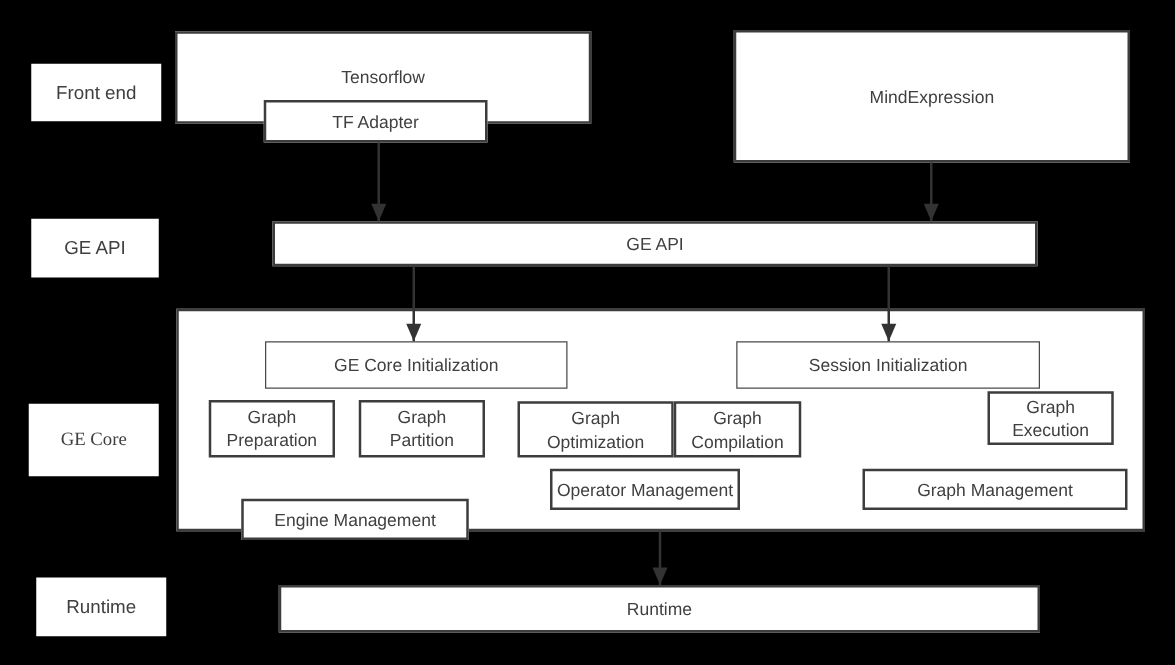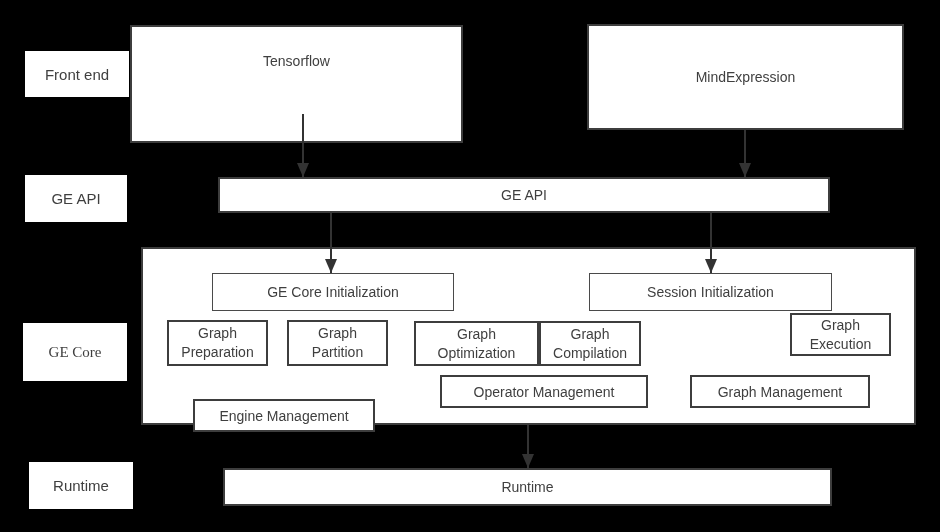--- a/index.html
+++ b/index.html
@@ -38,21 +38,21 @@
     position: absolute;
     background: var(--box-fill);
     border: none;
     display: flex;
     align-items: center;
     justify-content: center;
     font-size: 15px;
     color: var(--text);
   }
   
-  .tensorflow-box   { left: 130px; top: 25px;  width: 333px; height: 118px; display: block; }
+  .tensorflow-box   { left: 140px; top: 25px;  width: 333px; height: 74px; display: block; }
   .tensorflow-title { position: absolute; left: 0; top: 26px; width: 100%;
                       text-align: center; font-size: 14px; }
   .tf-adapter-box   { left: 69px;  top: 53px;  width: 179px; height: 34px; }
   .mindexpression-box { left: 587px; top: 24px; width: 317px; height: 106px; }
   
   .ge-api-bar { left: 218px; top: 177px; width: 612px; height: 36px; }
   
   .ge-core-box { left: 141px; top: 247px; width: 775px; height: 178px; display: block; }
   .init-box { border: 1.5px solid var(--inner-border); height: 38px; }
   .ge-core-init-box  { left: 69px;  top: 24px; width: 242px; }
@@ -60,22 +60,22 @@
   .stage-box { top: 71px; width: 101px; height: 46px; line-height: 19px; }
   .stage-box .stage-text { display: inline-block; width: 90px; }
   .stage-preparation  { left: 24px; }
   .stage-partition    { left: 144px; }
   .stage-optimization { left: 271px; top: 72px; width: 125px; height: 45px; }
   .stage-compilation  { left: 396px; top: 72px; width: 102px; height: 45px; }
   .stage-loading      { left: 521px; top: 70px; width: 102px; height: 44px; }
   .stage-execution    { left: 647px; top: 64px; height: 43px; }
   .mgmt-box { top: 126px; height: 33px; }
   .mgmt-engine   { left: 50px;  width: 182px; margin-top: 24px; }
-  .mgmt-operator { left: 297px; width: 208px; }
-  .mgmt-graph    { left: 547px; width: 180px; }
+  .mgmt-operator { left: 297px; width: 152px; }
+  .mgmt-graph    { left: 547px; width: 212px; }
   
   .runtime-bar { left: 223px; top: 468px; width: 609px; height: 38px; }
   
   .label-front-end { left: 25px; top: 51px;  width: 104px; height: 46px; }
   .label-ge-api    { left: 25px; top: 175px; width: 102px; height: 47px; }
   .label-ge-core   { left: 23px; top: 323px; width: 104px; height: 58px; font-family: Liberation Serif, serif; }
   .label-runtime   { left: 29px; top: 462px; width: 104px; height: 47px; }
   
   .arrow {
     position: absolute;
@@ -108,20 +108,23 @@
   </div>
   <div class="side-label label-ge-core">
     <span>GE Core</span>
   </div>
   <div class="side-label label-runtime">
     <span>Runtime</span>
   </div>
 
   <div class="box tensorflow-box">
     <div class="tensorflow-title">Tensorflow</div>
+    <div class="box tf-adapter-box">
+      <span>TF Adapter</span>
+    </div>
   </div>
   <div class="box mindexpression-box">
     <span>MindExpression</span>
   </div>
 
   <div class="box ge-api-bar">
     <span>GE API</span>
   </div>
 
   <div class="box ge-core-box">

